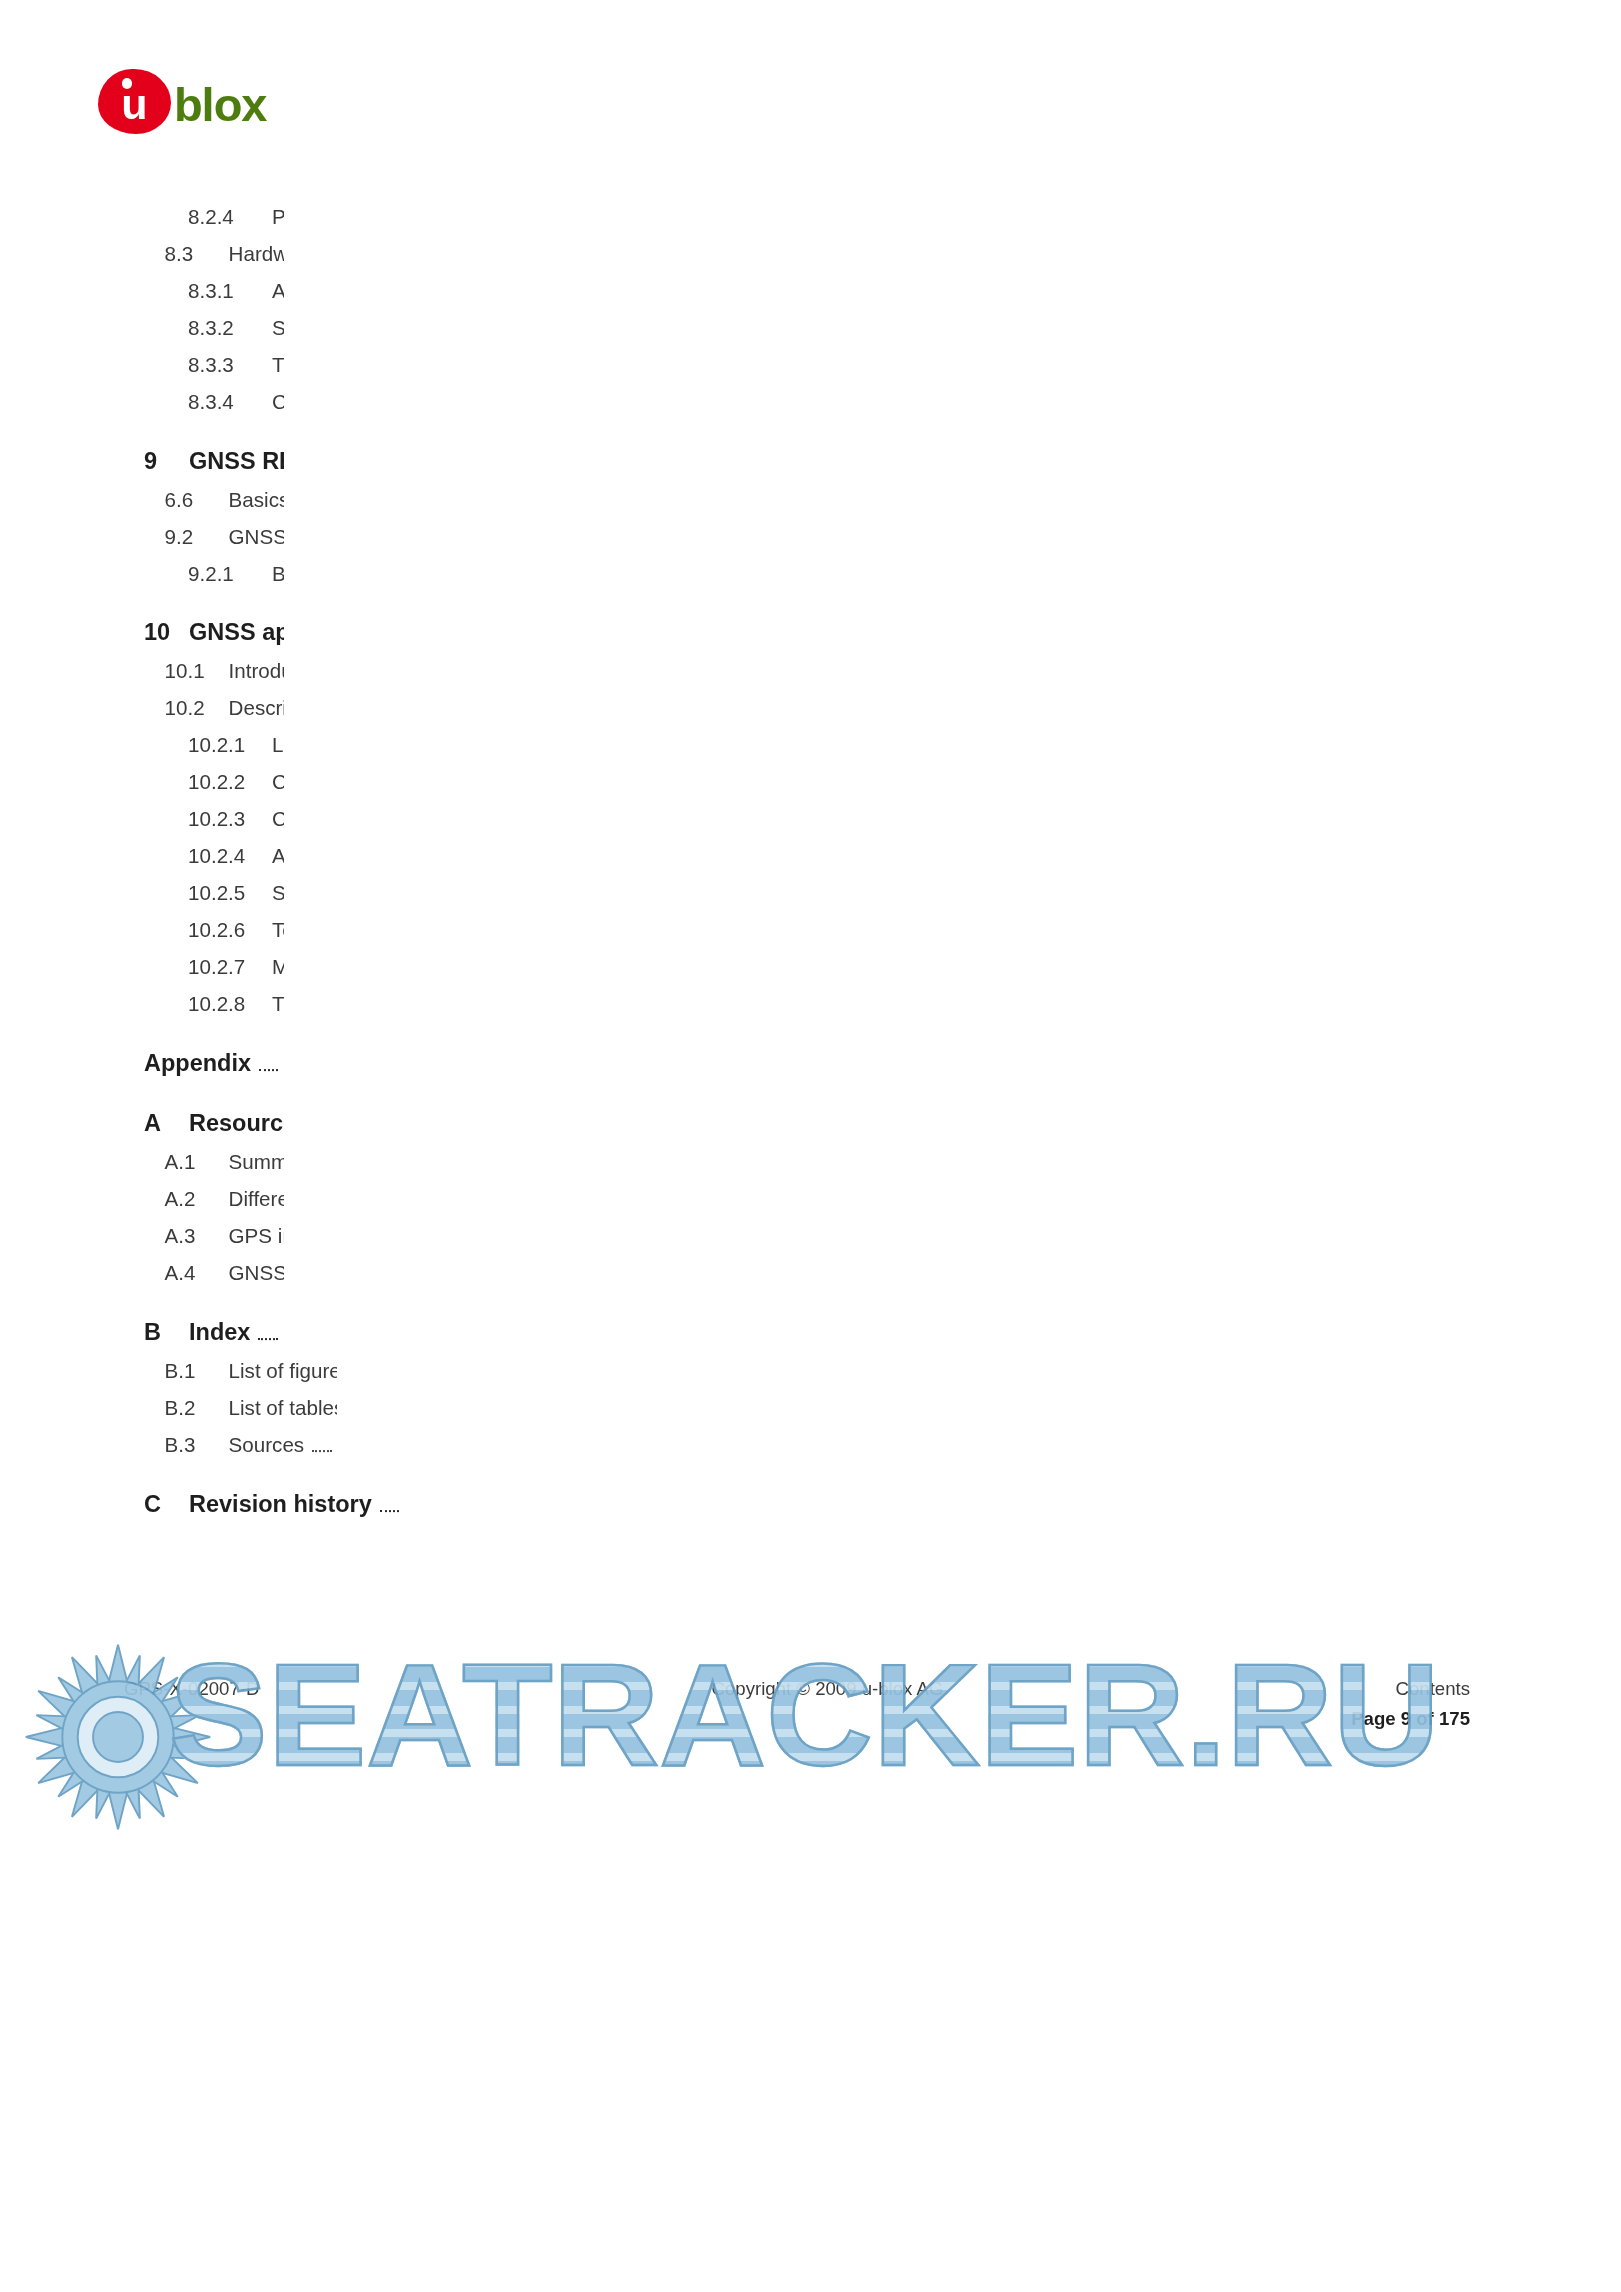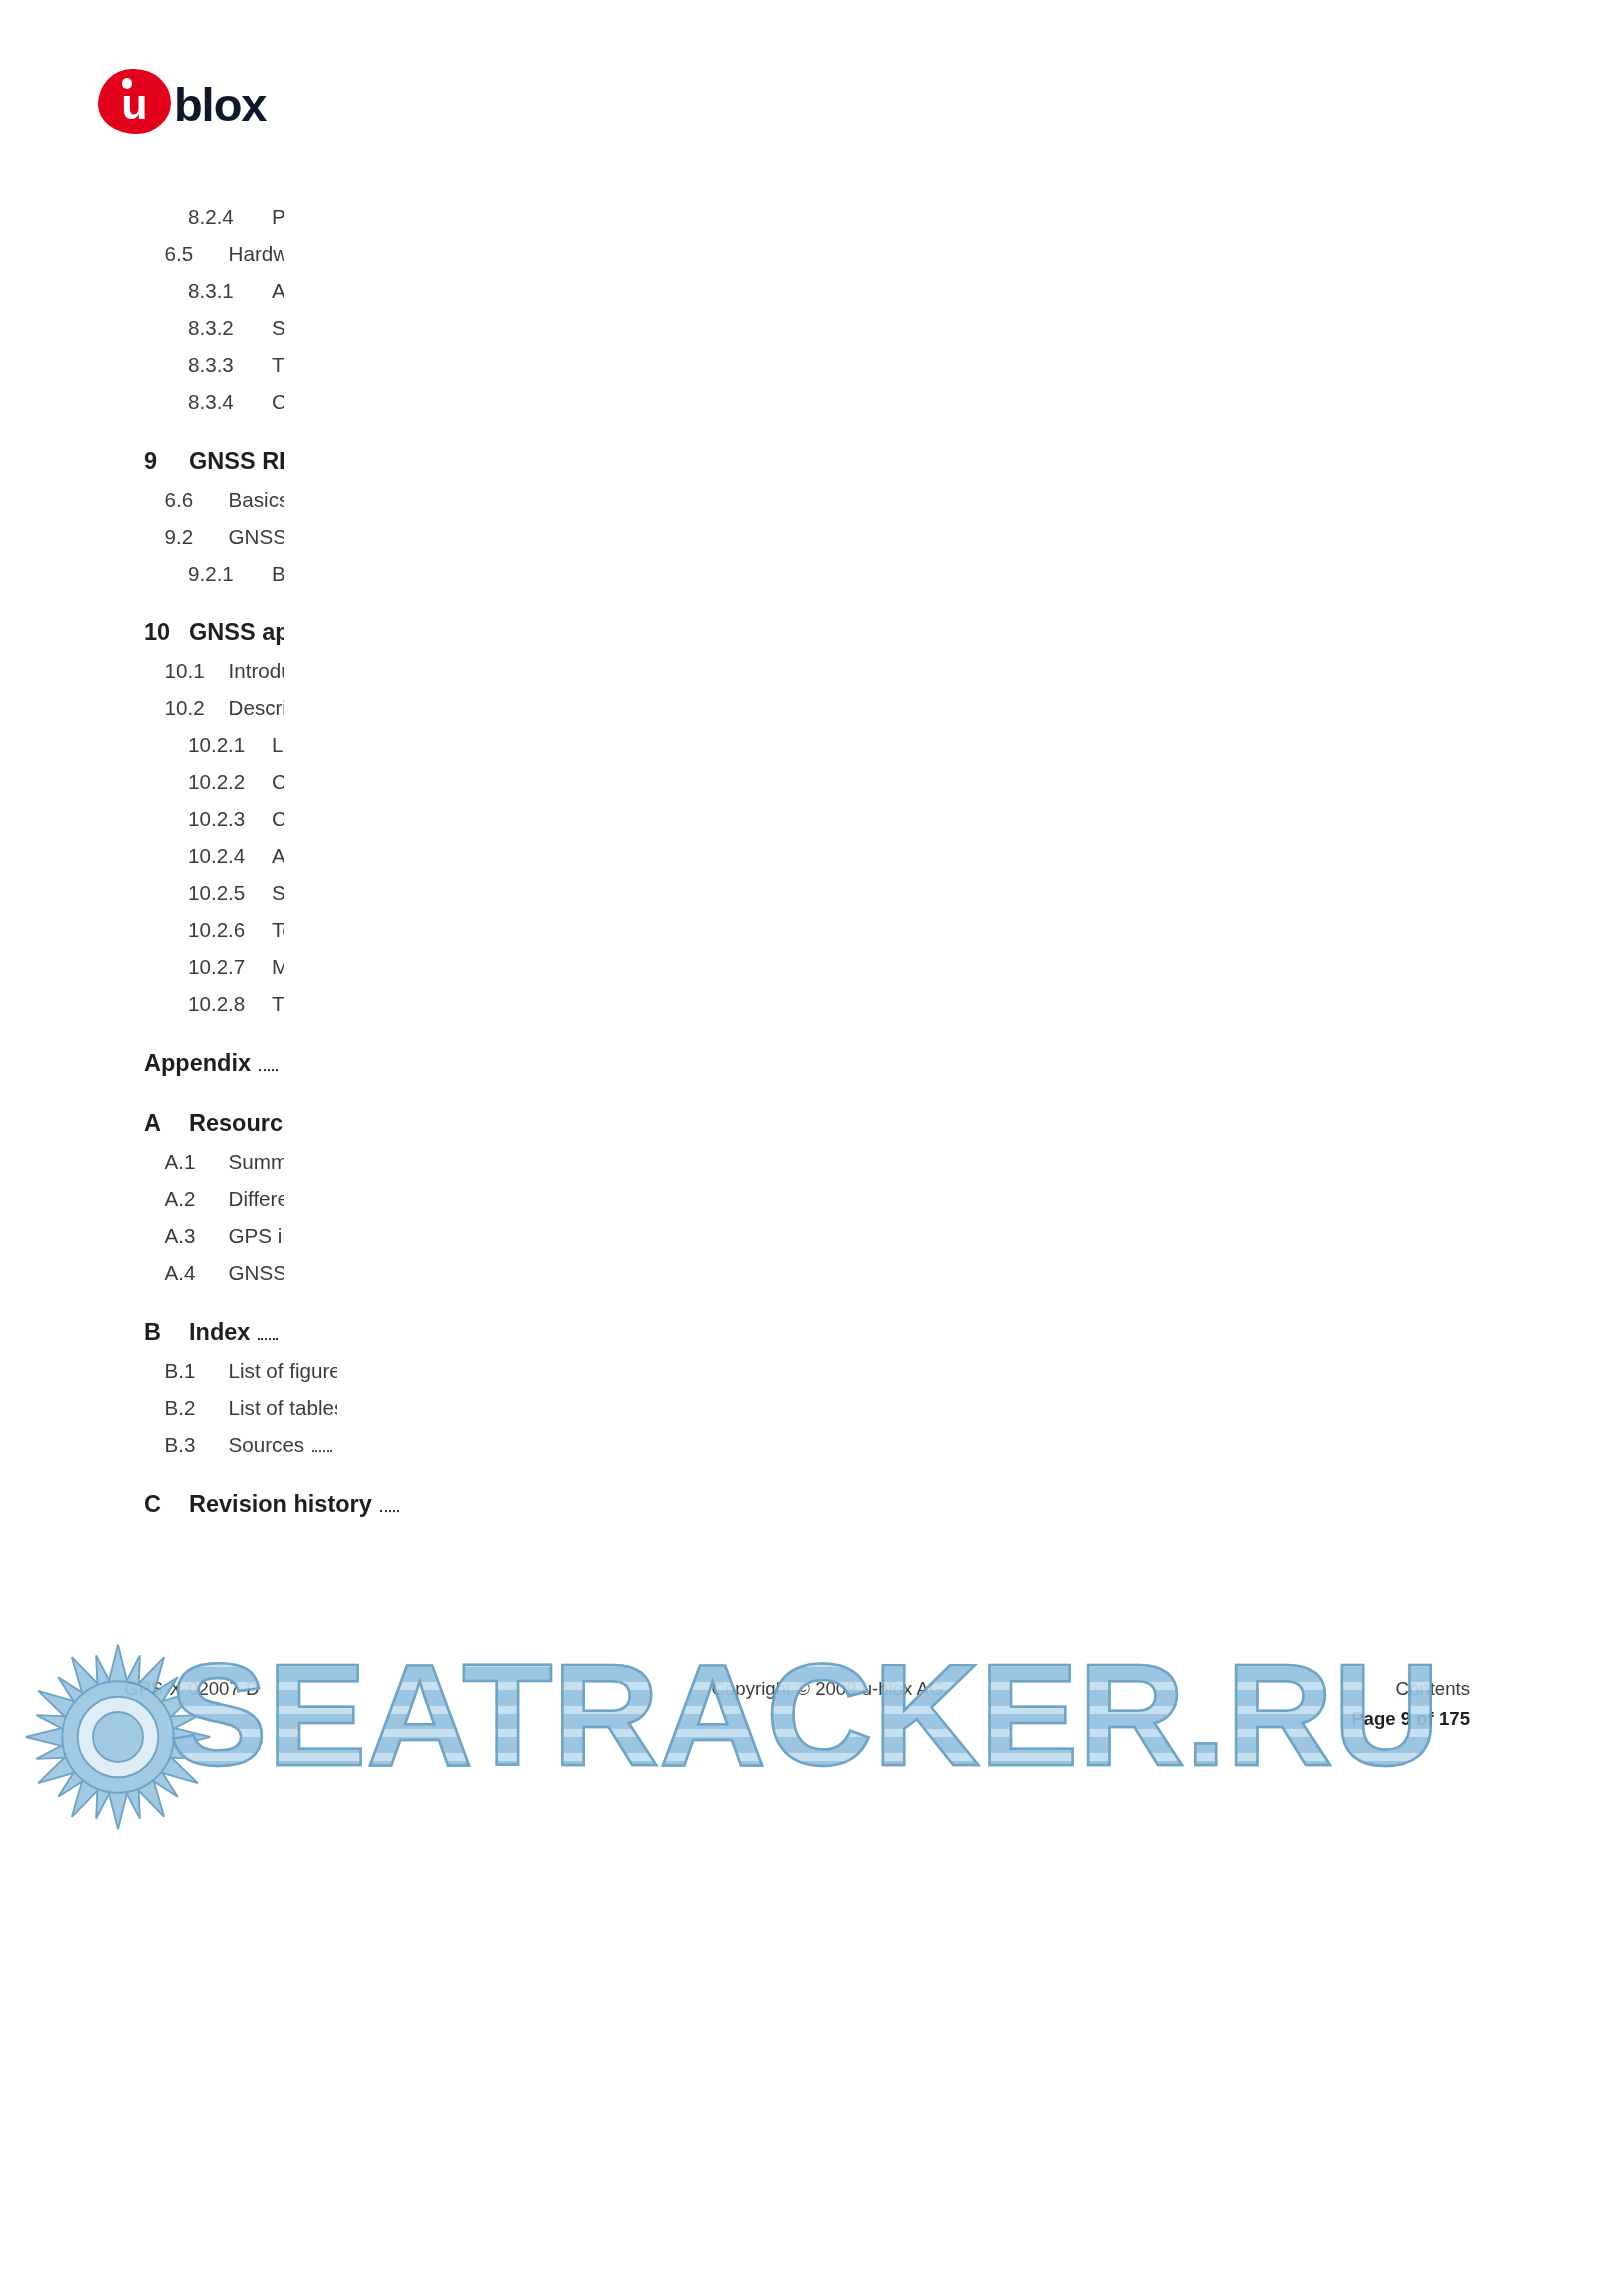--- a/index.html
+++ b/index.html
@@ -26,21 +26,21 @@
   }
   .logo-u {
     color:#ffffff; font-weight:bold; font-size:43px; line-height:1;
     padding-bottom:7.8px;
   }
   .logo-dot {
     position:absolute; top:8.8px; left:23.5px;
     width:10.8px; height:10.8px; border-radius:50%; background:#ffffff;
   }
   .logo-rest {
-    color:#0f172a; font-weight:bold; font-size:47px; line-height:1;
+    color:#4d7c0f; font-weight:bold; font-size:47px; line-height:1;
     letter-spacing:-1px; padding-bottom:5.9px; margin-left:2.9px;
   }
   .doc-title {
     position:absolute; right:0; top:17.6px;
     font-size:21.6px; color:#3b3b3b;
   }
 
   
   .toc {
     position:absolute; left:124px; top:192px; width:1346px;
@@ -113,21 +113,21 @@
   </div>
 
   <div class="toc">
       <div class="toc-row lvl3">
       <span class="num">8.2.4</span>
       <span class="title">Proprietary data interfaces</span>
       <span class="leader"></span>
       <span class="page">151</span>
     </div>
       <div class="toc-row lvl2">
-      <span class="num">6.5</span>
+      <span class="num">8.3</span>
       <span class="title">Hardware interfaces</span>
       <span class="leader"></span>
       <span class="page">154</span>
     </div>
       <div class="toc-row lvl3">
       <span class="num">8.3.1</span>
       <span class="title">Antennas</span>
       <span class="leader"></span>
       <span class="page">154</span>
     </div>

